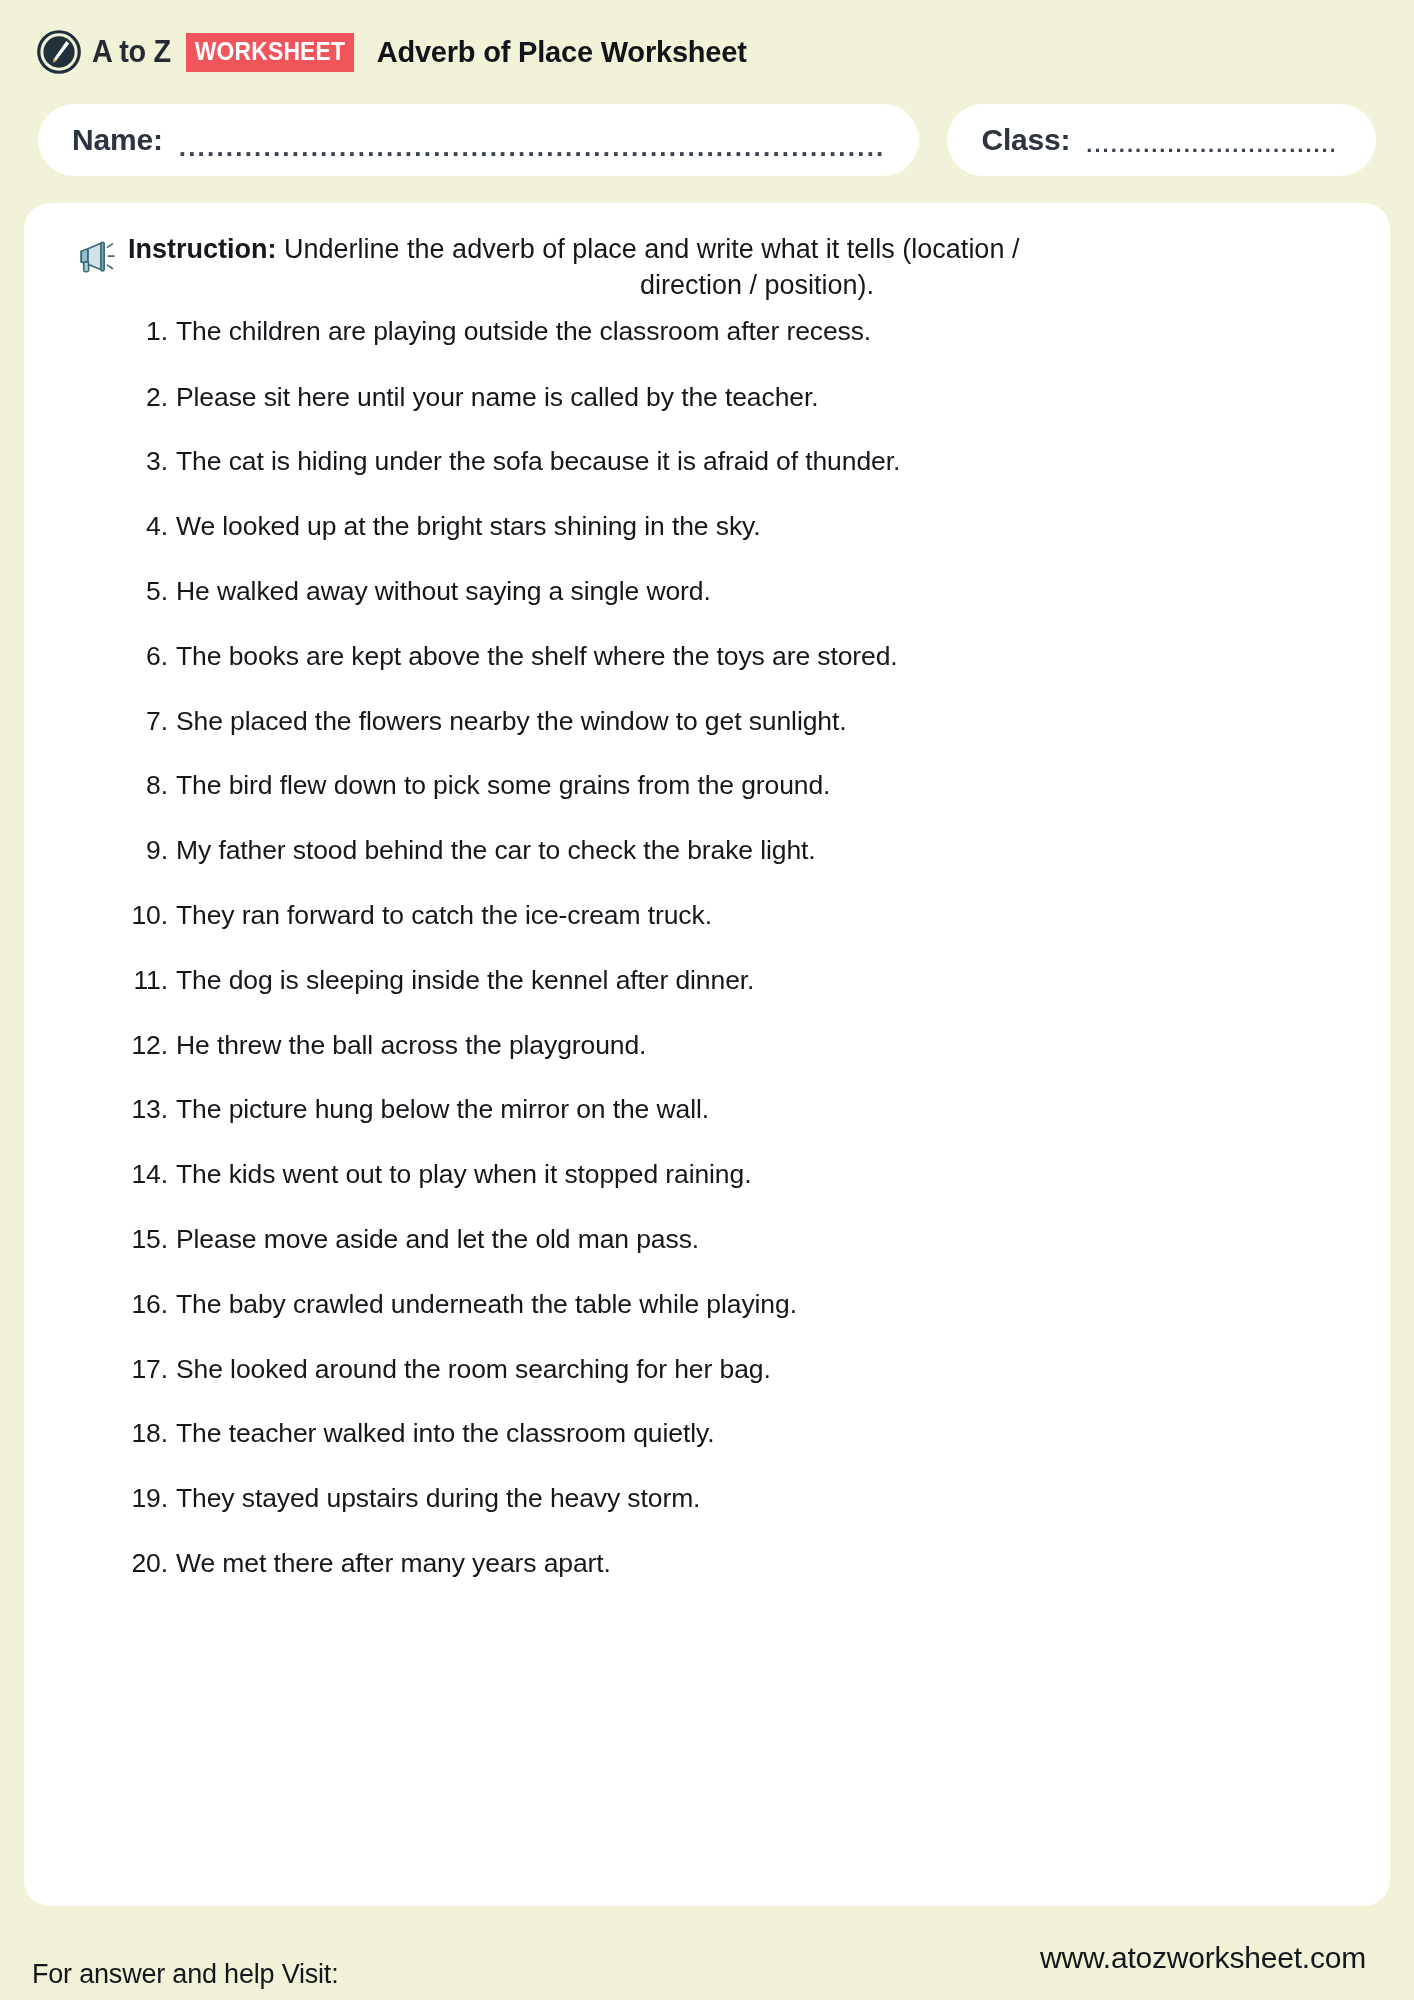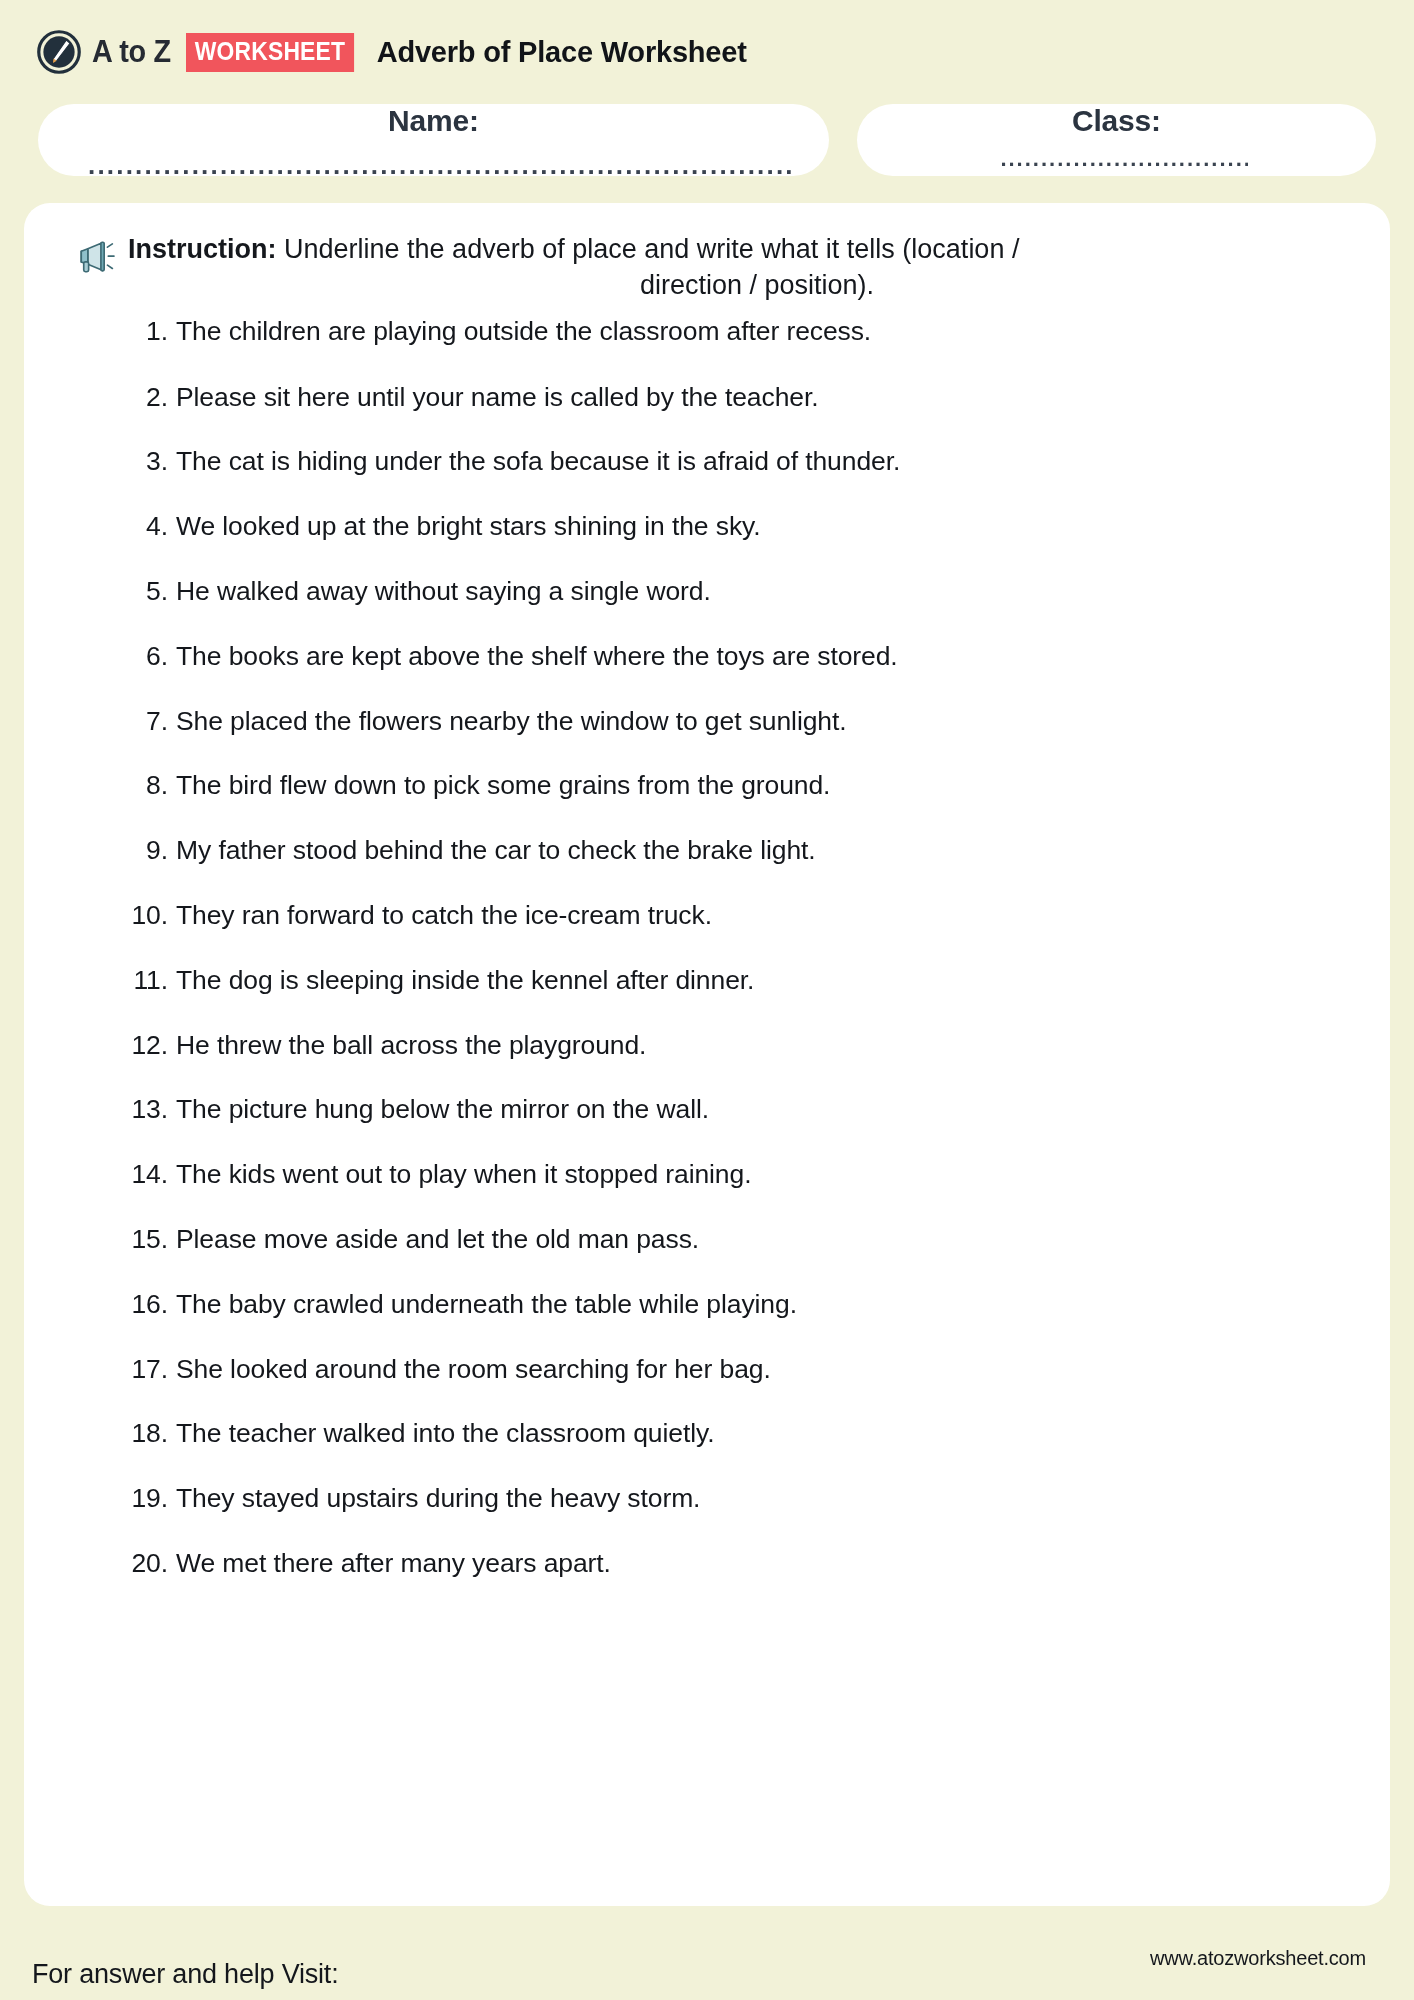--- a/index.html
+++ b/index.html
@@ -89,21 +89,20 @@
     flex: 0 0 auto;
   }
   .field-card {
     background: #ffffff;
     border-radius: 40px;
     height: 72px;
     display: flex;
     align-items: center;
     padding: 0 34px;
     box-sizing: border-box;
-    flex-direction: column;
   }
   .field-card.name { flex: 0 0 633px; }
   .field-card.klass { flex: 1 1 auto; }
   .field-label {
     font-size: 30px;
     font-weight: 700;
     color: #2b3440;
     white-space: nowrap;
     letter-spacing: -0.2px;
   }
@@ -202,21 +201,21 @@
     padding: 0 8px 6px 8px;
   }
   .footer-left {
     font-size: 27px;
     color: #14171c;
     white-space: nowrap;
     letter-spacing: -0.2px;
     margin-top: 32px;
   }
   .footer-right {
-    font-size: 20px;
+    font-size: 30px;
     color: #14171c;
     white-space: nowrap;
     letter-spacing: -0.2px;
     padding-right: 16px;
   }
 </style>
 </head>
 <body>
 
 <div class="page">

